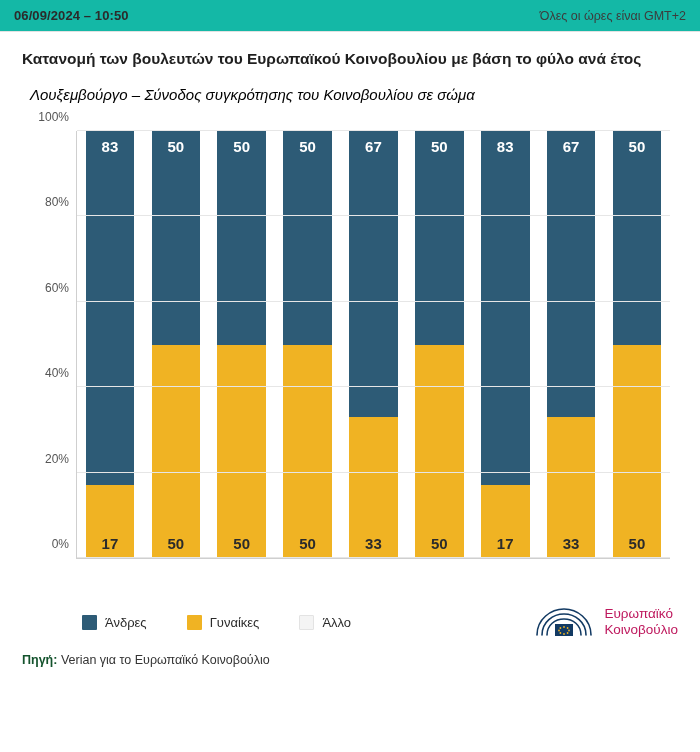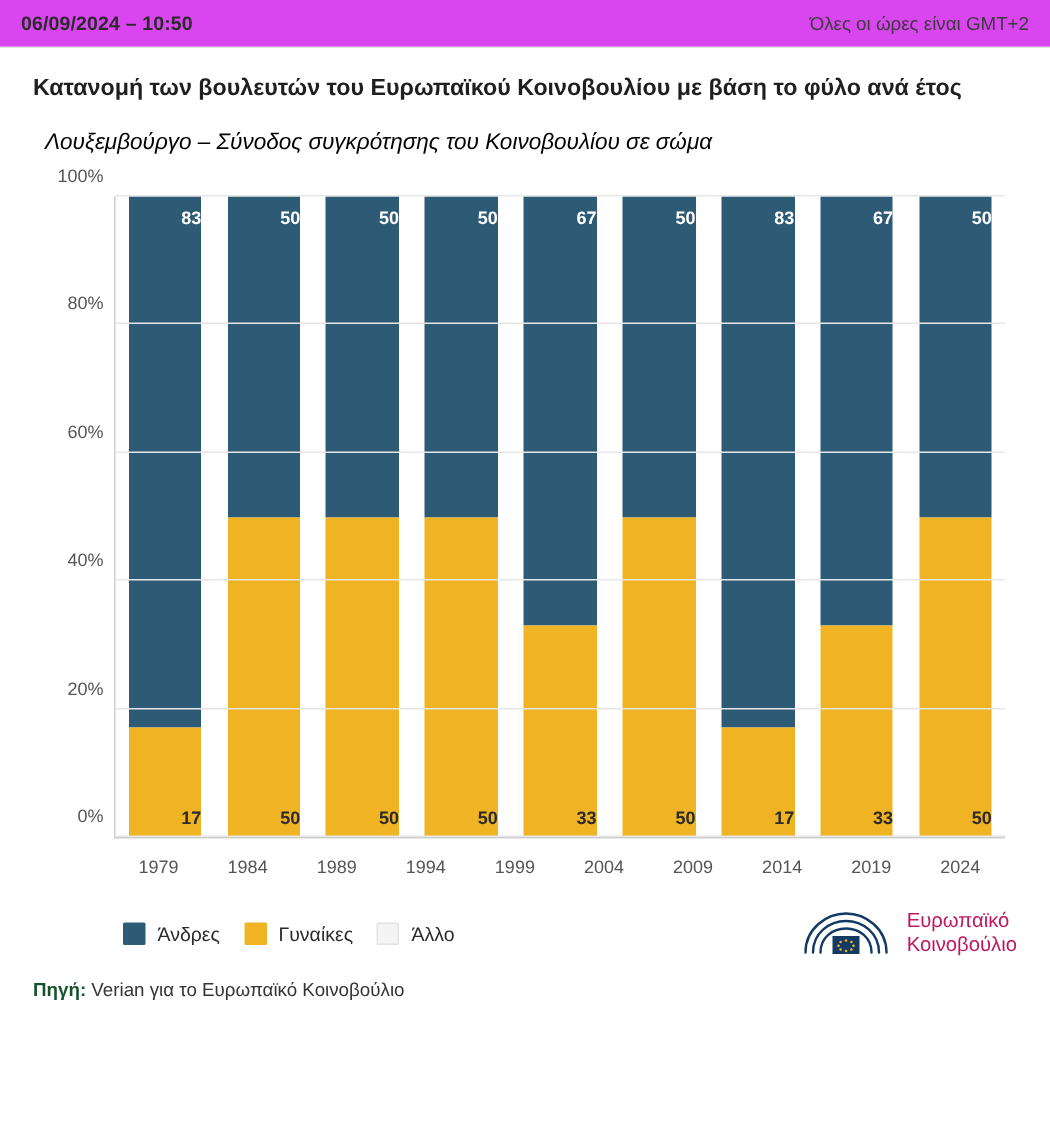--- a/index.html
+++ b/index.html
@@ -9,21 +9,21 @@
     height: 752px;
     background: #ffffff;
     font-family: "Liberation Sans", sans-serif;
     color: #333333;
     overflow: hidden;
   }
 
   
   .topbar {
     height: 32px;
-    background: #d946ef;
+    background: #14b8a6;
     border-bottom: 1px solid #e2e2e2;
     display: flex;
     align-items: center;
     justify-content: space-between;
     padding: 0 14px;
   }
   .topbar .datetime {
     font-size: 13px;
     font-weight: bold;
     color: #2b2b2b;
@@ -101,22 +101,22 @@
   .seg {
     width: 100%;
     position: relative;
   }
   .seg-men { background: #2d5b76; }
   .seg-women { background: #f0b323; }
   .seg-label {
     position: absolute;
     left: 0;
     right: 0;
-    text-align: right;
-    font-size: 12px;
+    text-align: center;
+    font-size: 15px;
     font-weight: bold;
   }
   .seg-men .seg-label {
     top: 7px;
     color: #ffffff;
   }
   .seg-women .seg-label {
     bottom: 6px;
     color: #2b2b2b;
   }
@@ -139,21 +139,21 @@
   .legend-row {
     display: flex;
     align-items: center;
     justify-content: space-between;
     margin: 6px 22px 0 22px;
     padding-left: 60px;
   }
   .legend {
     display: flex;
     align-items: center;
-    gap: 16px;
+    gap: 40px;
   }
   .legend-item {
     display: flex;
     align-items: center;
     gap: 8px;
     font-size: 13px;
     color: #2b2b2b;
   }
   .swatch {
     width: 15px;
@@ -282,32 +282,20 @@
       <div class="gridline" style="bottom: 20%;"></div>
       <div class="ytick" style="bottom: 20%;">20%</div>
       <div class="gridline" style="bottom: 40%;"></div>
       <div class="ytick" style="bottom: 40%;">40%</div>
       <div class="gridline" style="bottom: 60%;"></div>
       <div class="ytick" style="bottom: 60%;">60%</div>
       <div class="gridline" style="bottom: 80%;"></div>
       <div class="ytick" style="bottom: 80%;">80%</div>
       <div class="gridline" style="bottom: 100%;"></div>
       <div class="ytick" style="bottom: 100%;">100%</div>
-    </div>
-  <div class="xlabels" id="xlabels">
-      <div class="xlabel">1979</div>
-      <div class="xlabel">1984</div>
-      <div class="xlabel">1989</div>
-      <div class="xlabel">1994</div>
-      <div class="xlabel">1999</div>
-      <div class="xlabel">2004</div>
-      <div class="xlabel">2009</div>
-      <div class="xlabel">2014</div>
-      <div class="xlabel">2019</div>
-      <div class="xlabel">2024</div>
     </div>
 </div>
 
 <div class="legend-row">
   <div class="legend" id="legend">
       <div class="legend-item">
         <span class="swatch" style="background: rgb(45, 91, 118);"></span>
         <span>Άνδρες</span>
       </div>
       <div class="legend-item">

